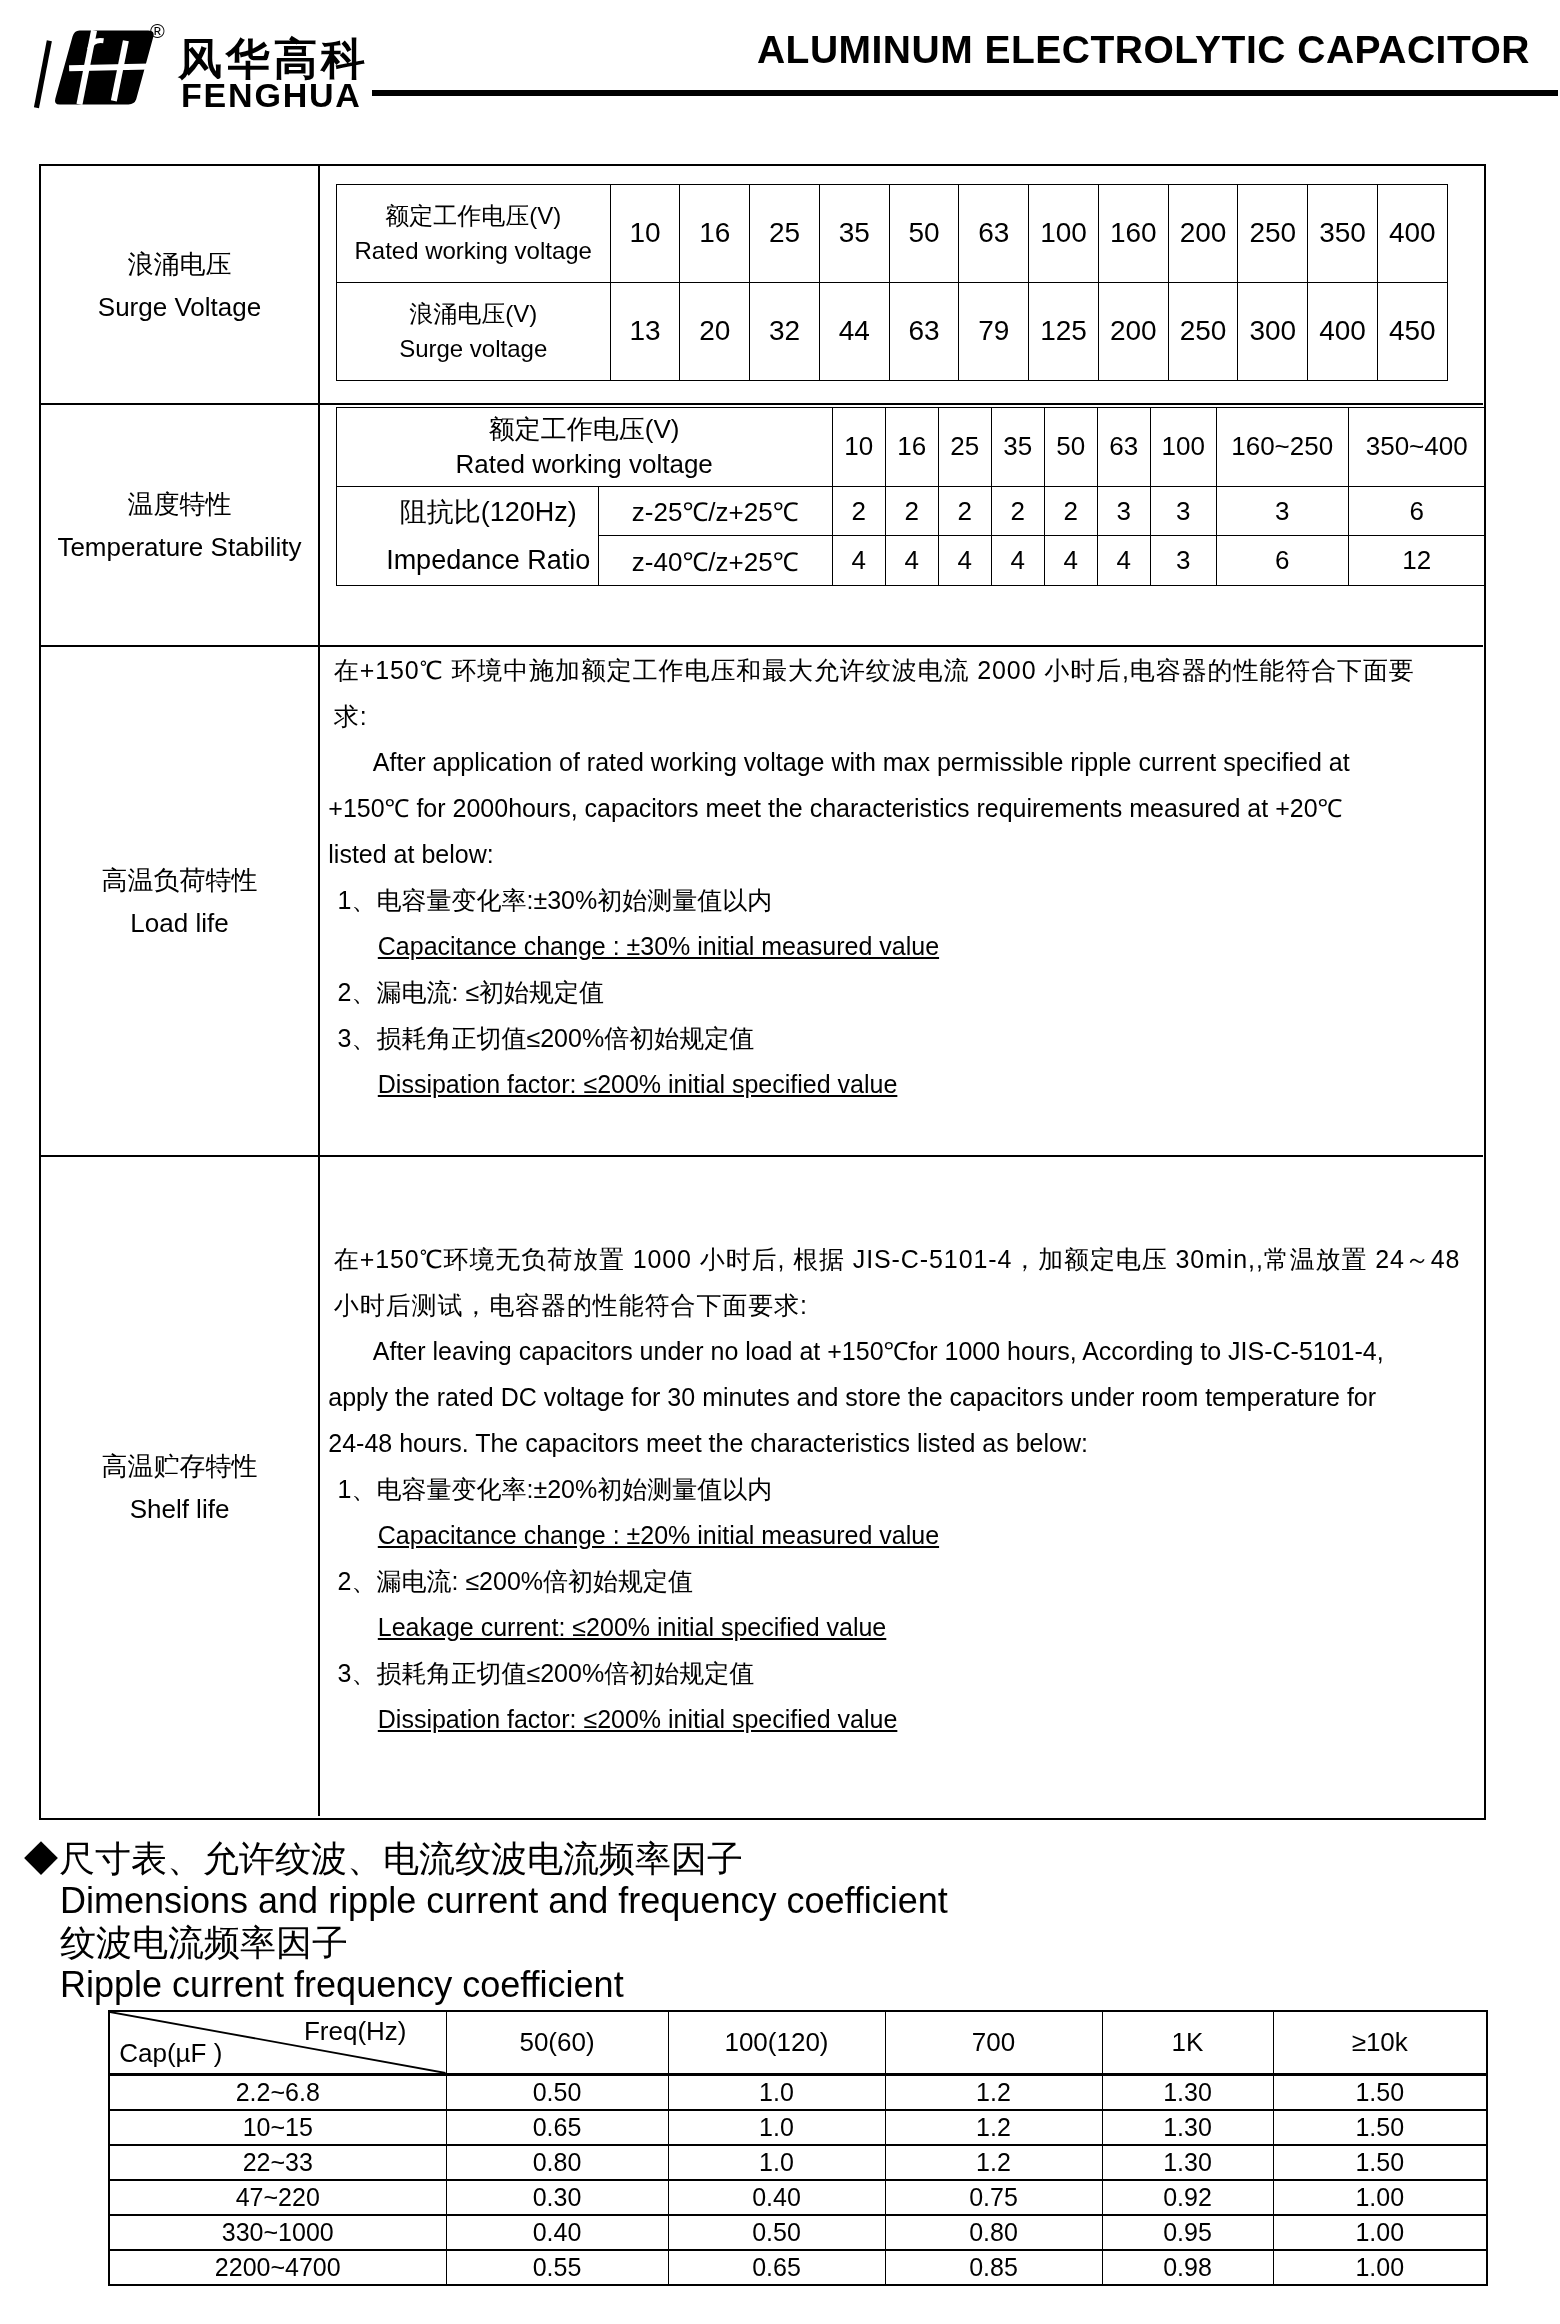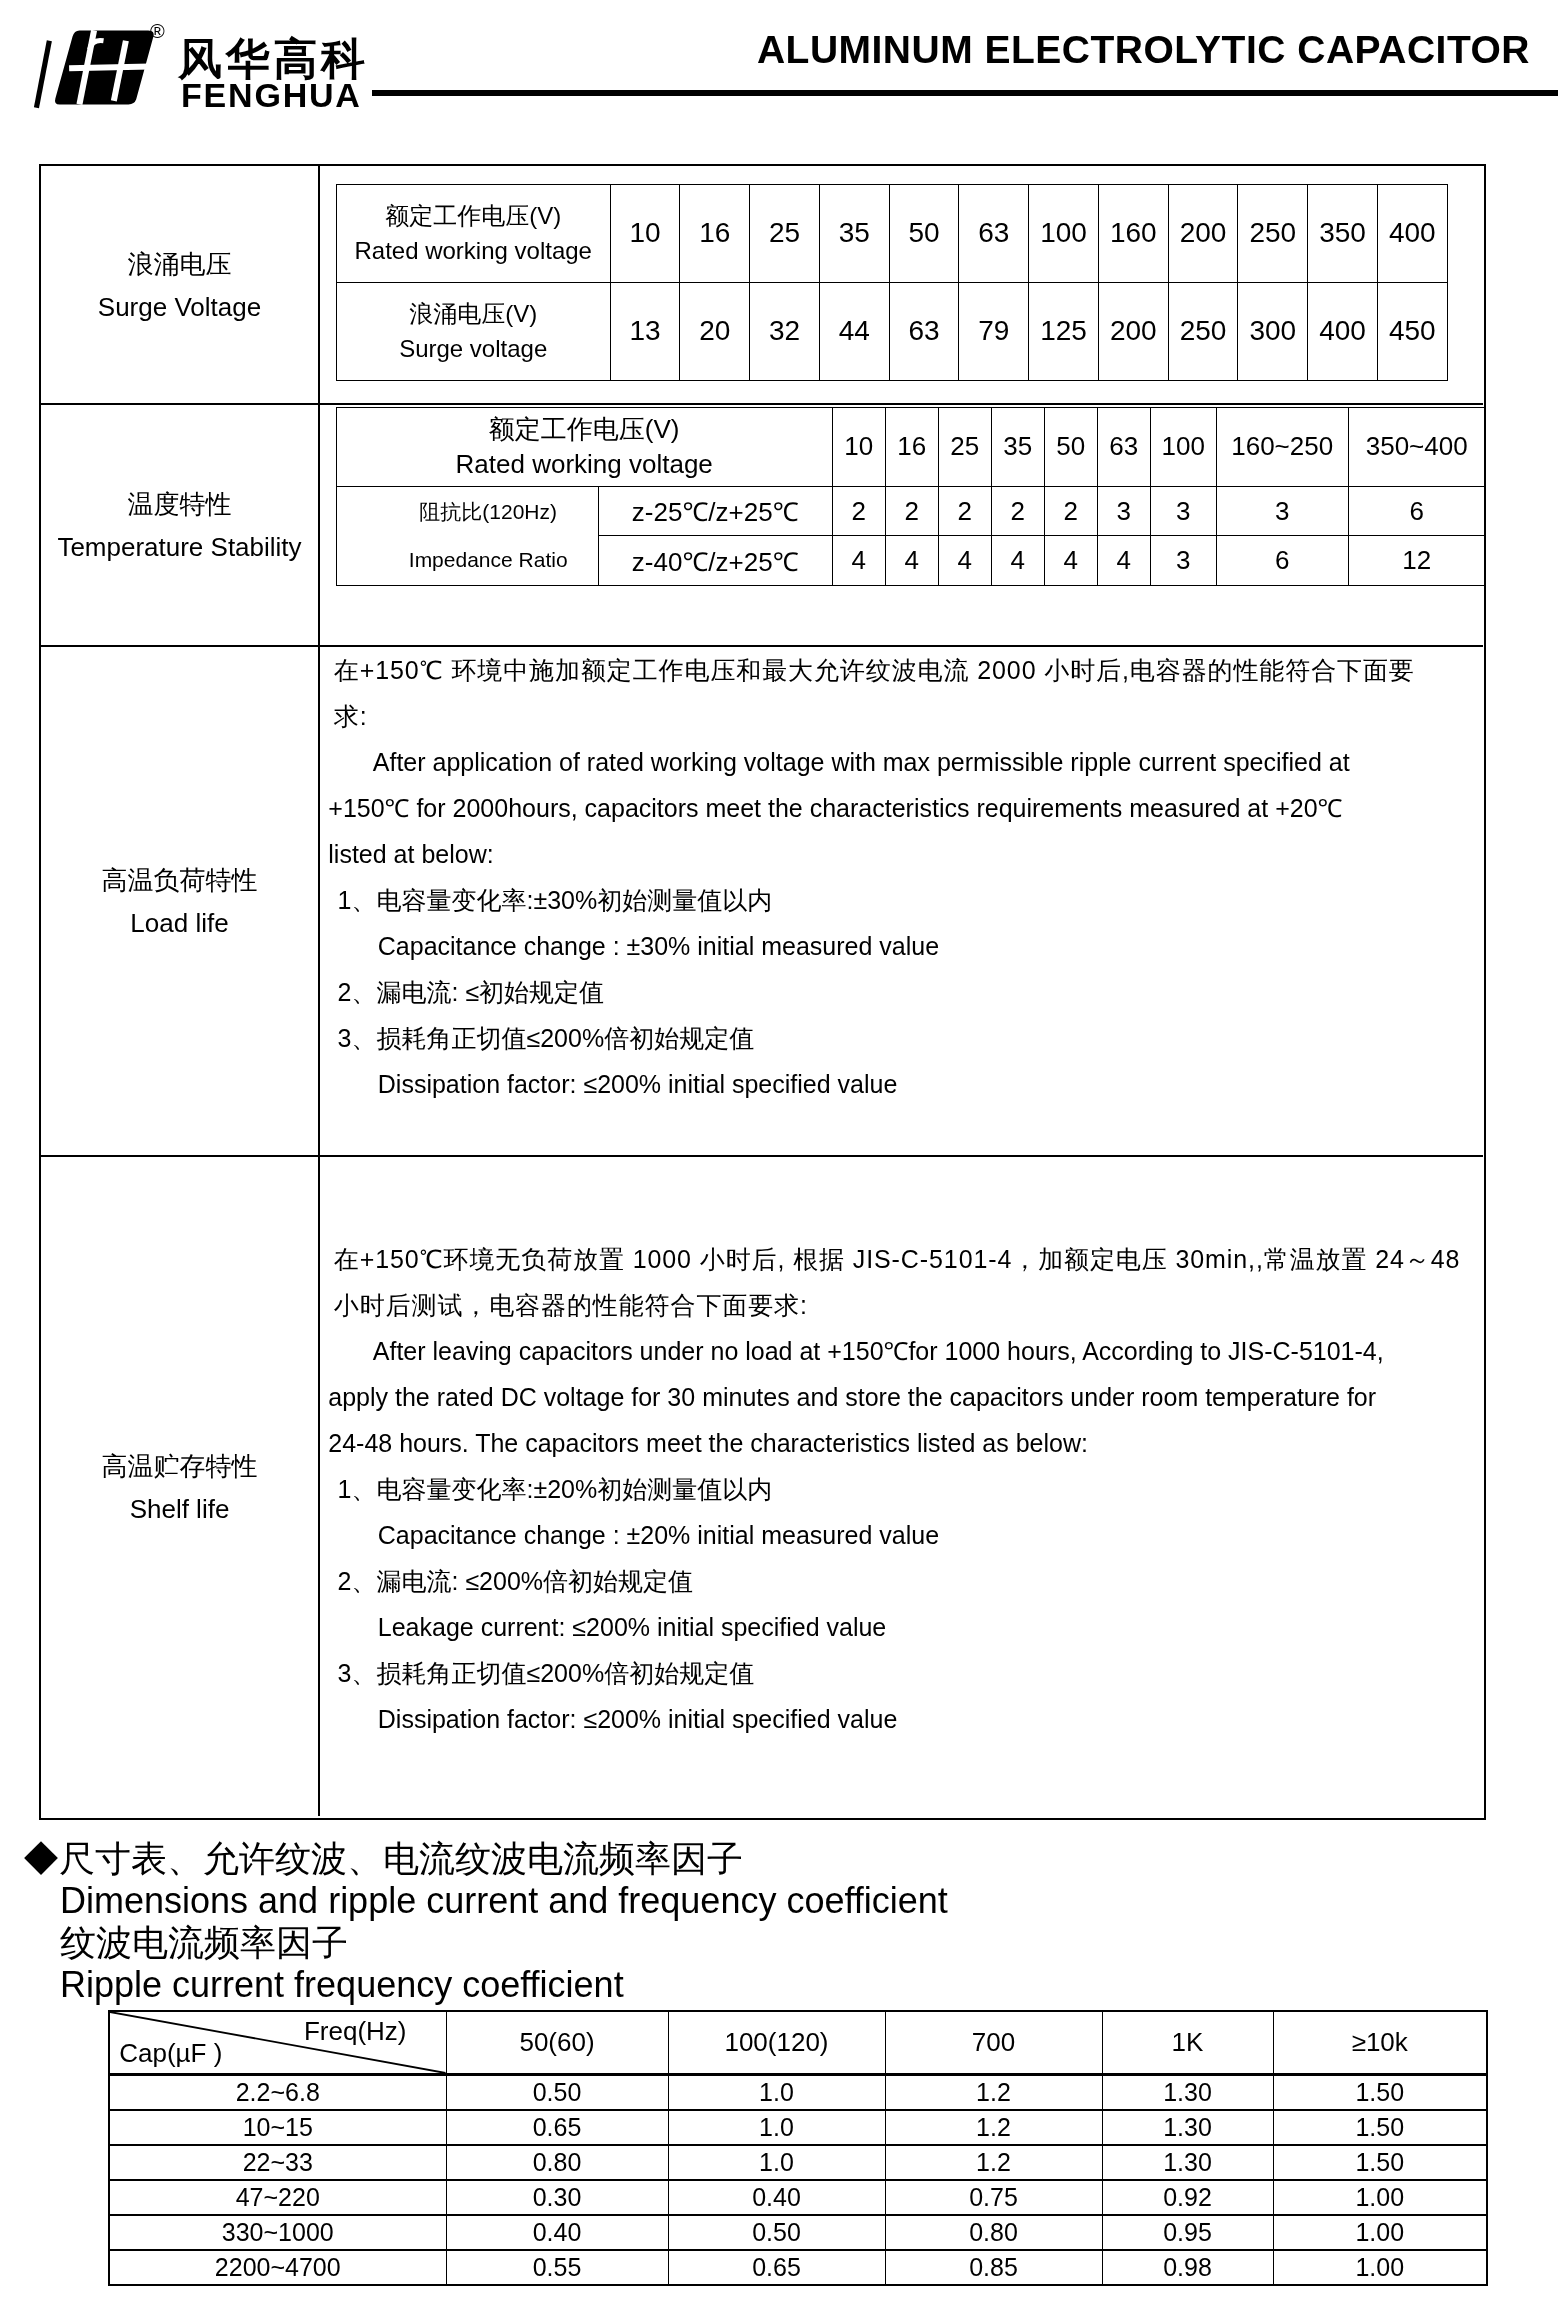--- a/index.html
+++ b/index.html
@@ -33,31 +33,31 @@
   .tbl-surge td{border:1.8px solid #000;text-align:center;vertical-align:middle;height:95px;}
   .tbl-surge .hd{font-size:24px;line-height:35px;}
   .tbl-surge .val{font-size:28px;}
 
   .tbl-temp{position:absolute;left:15.7px;top:1.8px;width:1146px;}
   .tbl-temp td,.tbl-temp th{border:1.8px solid #000;text-align:center;vertical-align:middle;font-weight:normal;}
   .tbl-temp .hrow th{height:76px;font-size:26px;}
   .tbl-temp .hd{font-size:24px;line-height:35px;}
   .tbl-temp .drow td{height:44px;font-size:26px;}
   .tbl-temp .ratio{font-size:24px;}
-  .tbl-temp .implbl div{height:48px;line-height:48px;font-size:21px;margin-left:42px;}
+  .tbl-temp .implbl div{height:48px;line-height:48px;font-size:27px;margin-left:42px;}
 
   
   .txt{position:absolute;left:2.8px;top:0;width:1159px;box-sizing:border-box;padding:0 14.8px 0 0;}
   .txt.shelf{padding-top:79px;}
   .ln{height:46px;line-height:46px;font-size:25px;white-space:nowrap;}
   .ln.cn{padding-left:11px;letter-spacing:0.9px;}
   .ln.en{padding-left:5.5px;}
   .ln.ind{padding-left:50px;}
   .ln.item{padding-left:14.8px;}
-  .ln.sub{padding-left:55px;}
+  .ln.sub{padding-left:55px;text-decoration:underline;}
 
   
   .headings{position:absolute;left:23px;top:1838px;}
   .hline{height:42px;line-height:42px;font-size:36px;white-space:nowrap;}
   .hline.indented{padding-left:37px;}
 
   
   .freq{position:absolute;left:60px;top:2010px;width:1377px;border:2.8px solid #000;margin-left:48px;}
   .freq th,.freq td{border:1.8px solid #000;border-bottom:2.8px solid #000;
                     text-align:center;vertical-align:middle;font-weight:normal;}

